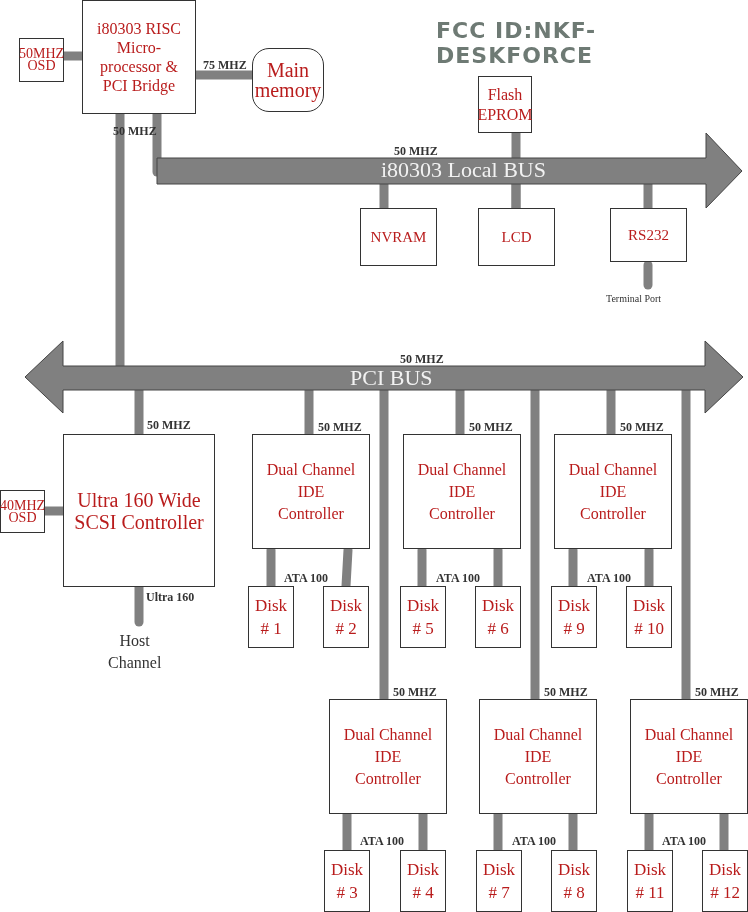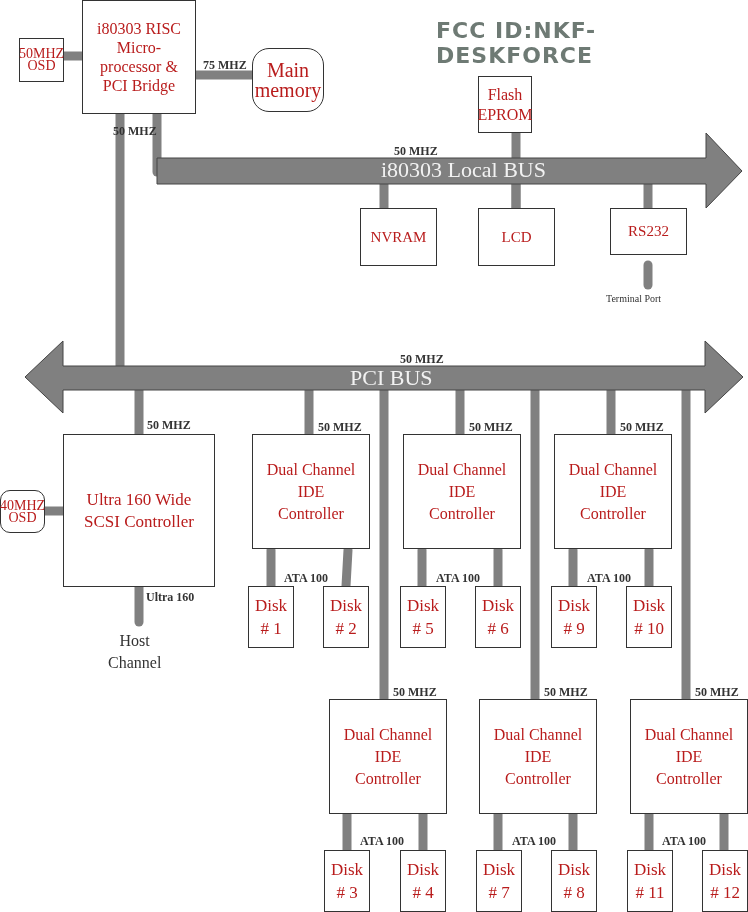--- a/index.html
+++ b/index.html
@@ -71,30 +71,30 @@
 memory</span></div>
 <div class="lbl small" style="left:203px;top:58px;">75 MHZ</div>
 <div class="lbl small" style="left:113px;top:124px;">50 MHZ</div>
 
 <div class="lbl small" style="left:394px;top:144px;">50 MHZ</div>
 <div class="bus-title" style="left:364px;top:157px;margin-left:17px;">i80303 Local BUS</div>
 <div class="box" style="left:478px;top:76px;width:54px;height:57px;font-size:16px;line-height:20px;"><span>Flash
 EPROM</span></div>
 <div class="box" style="left:346px;top:208px;width:77px;height:58px;font-size:15px;margin-left:14px;"><span>NVRAM</span></div>
 <div class="box" style="left:478px;top:208px;width:77px;height:58px;font-size:15px;text-align:center;"><span>LCD</span></div>
-<div class="box" style="left:610px;top:208px;width:77px;height:47px;font-size:15px;font-family:Liberation Serif, serif;"><span>RS232</span></div>
+<div class="box" style="left:610px;top:208px;width:77px;height:54px;font-size:15px;font-family:Liberation Serif, serif;"><span>RS232</span></div>
 <div class="lbl" style="left:606px;top:293px;font-size:10px;">Terminal Port</div>
 
 <div class="lbl small" style="left:400px;top:352px;">50 MHZ</div>
 <div class="bus-title" style="left:350px;top:365px;">PCI BUS</div>
 
 <div class="lbl small" style="left:147px;top:418px;">50 MHZ</div>
-<div class="box" style="left:63px;top:434px;width:152px;height:153px;font-size:17px;line-height:22px;"><span>Ultra 160 Wide
+<div class="box" style="left:63px;top:434px;width:152px;height:153px;font-size:20px;line-height:22px;"><span>Ultra 160 Wide
 SCSI Controller</span></div>
-<div class="box tiny" style="left:0px;top:490px;width:45px;height:43px;border-radius:10px;"><span>40MHZ
+<div class="box tiny" style="left:0px;top:490px;width:45px;height:43px;"><span>40MHZ
 OSD</span></div>
 <div class="lbl small" style="left:146px;top:590px;">Ultra 160</div>
 <div class="lbl" style="left:108px;top:630px;font-size:16px;line-height:22px;text-align:center;white-space:pre-line;">Host
 Channel</div>
 
 <div id="ide-container">
     <div class="box" style="left: 252px; top: 434px; width: 118px; height: 115px; font-size: 16px; line-height: 22px;"><span>Dual Channel
 IDE
 Controller</span></div>
     <div class="lbl small" style="left: 318px; top: 420px;">50 MHZ</div>

